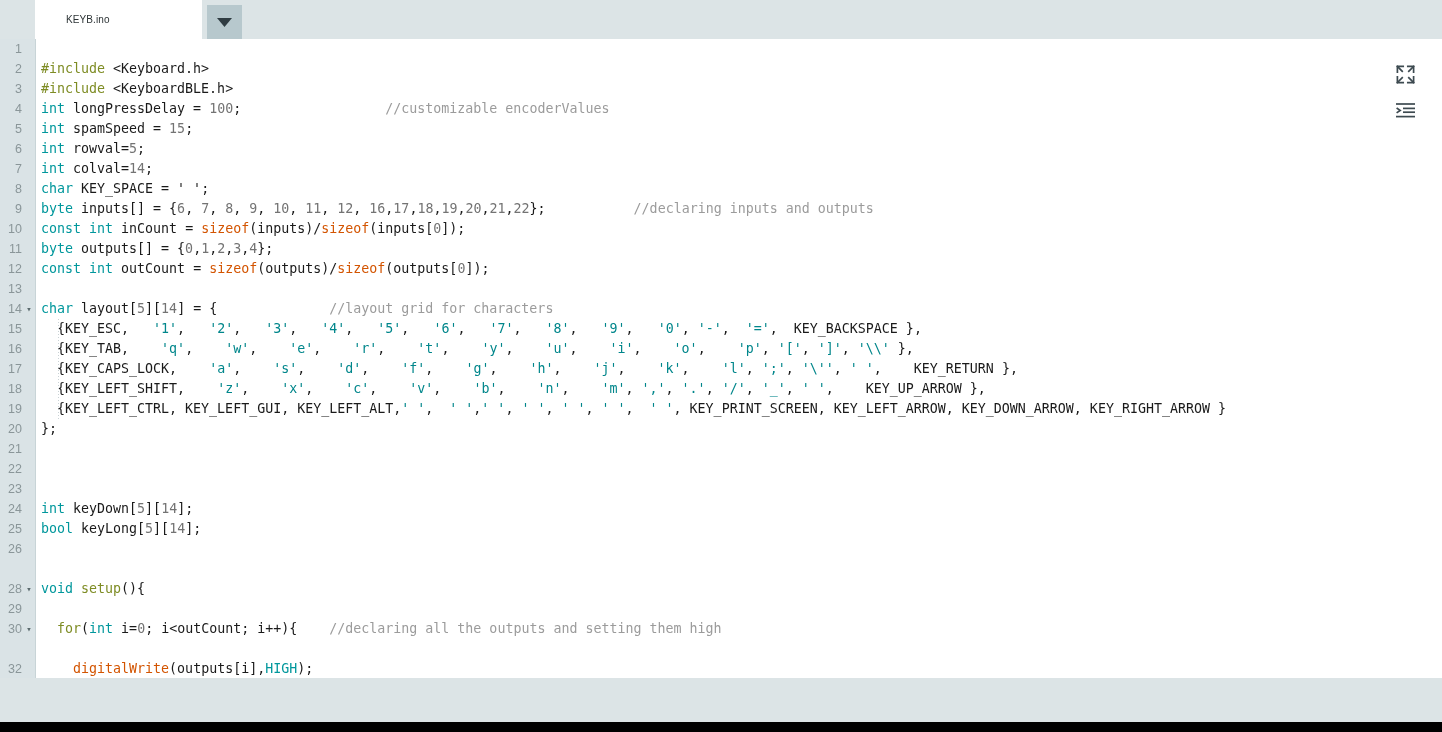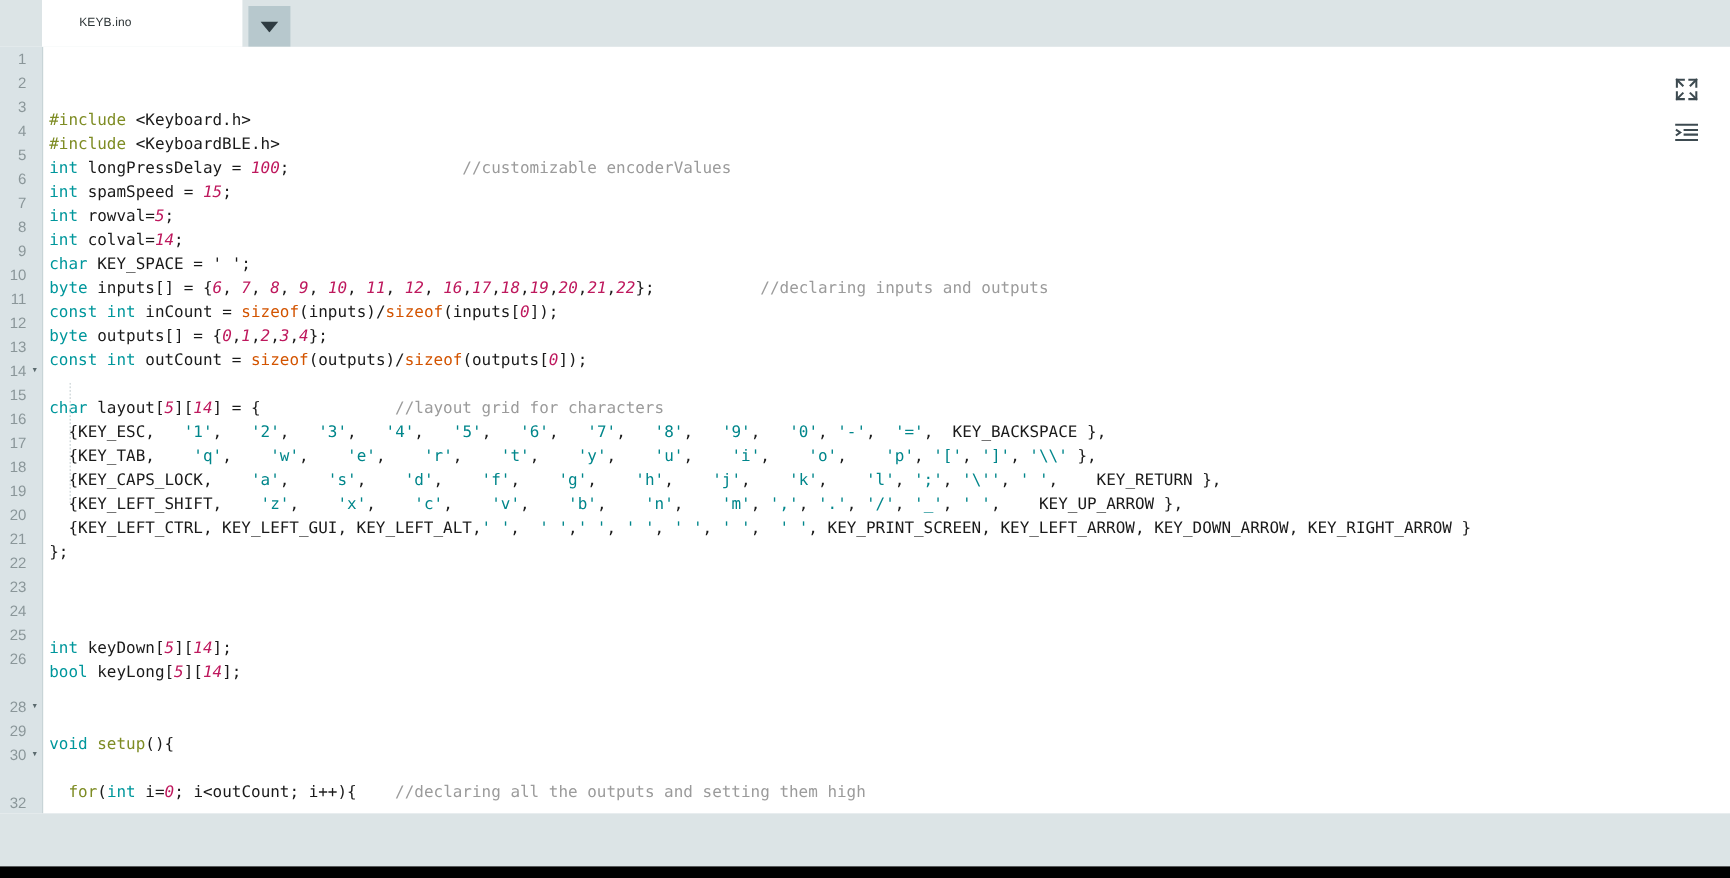--- a/index.html
+++ b/index.html
@@ -117,37 +117,36 @@
     color: #5b6a6e;
     font-size: 9px;
     line-height: 20px;
     user-select: none;
   }
   .code {
     position: absolute;
     left: 41px;
     top: 0;
     color: #1a1a1a;
-    margin-top: 32px;
   }
   
   .guide {
     position: absolute;
     left: 58px;
     width: 1px;
     background-image: linear-gradient(to bottom, #c9d2d5 50%, transparent 50%);
     background-size: 1px 3px;
   }
 
   
   .t-key   { color: #00979c; }            
   .t-ctrl  { color: #7e8c24; }            
   .t-pre   { color: #7e8c24; }            
   .t-func  { color: #d35400; }            
-  .t-num   { color: #be185d; font-style: italic; }            
+  .t-num   { color: #737373; }            
   .t-str   { color: #00868b; }            
   .t-com   { color: #9b9b9b; }            
   .t-con   { color: #00979c; }            
   .t-plain { color: #1a1a1a; }
 
   
   #side-icons {
     position: absolute;
     right: 24px;
     top: 22px;

